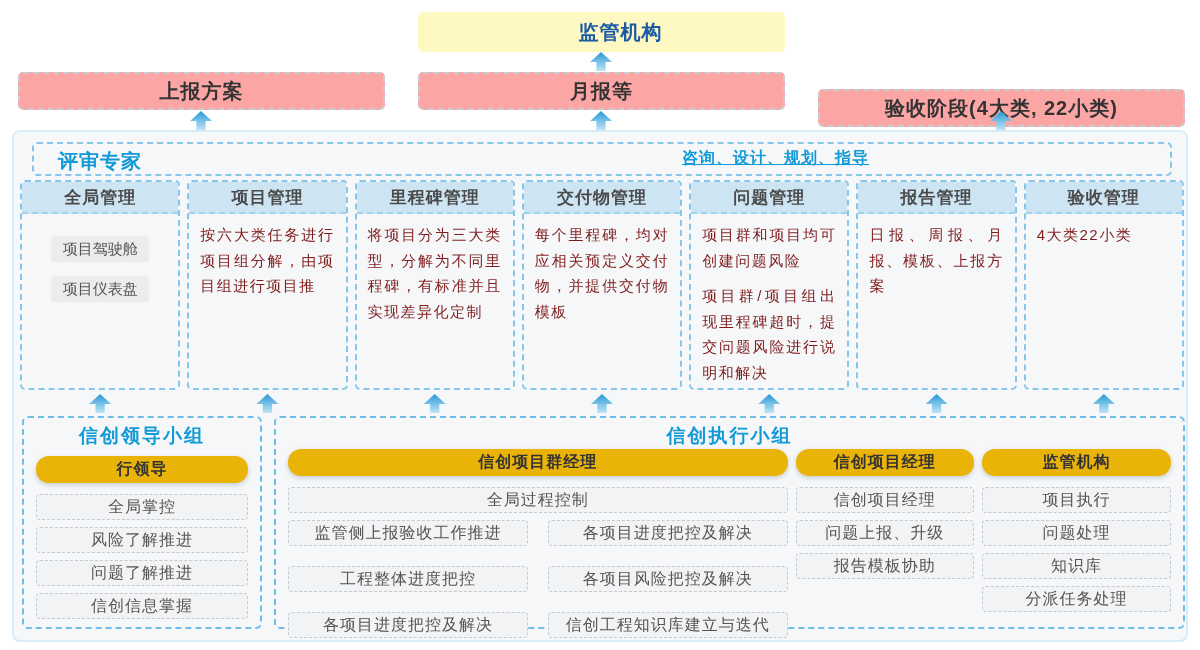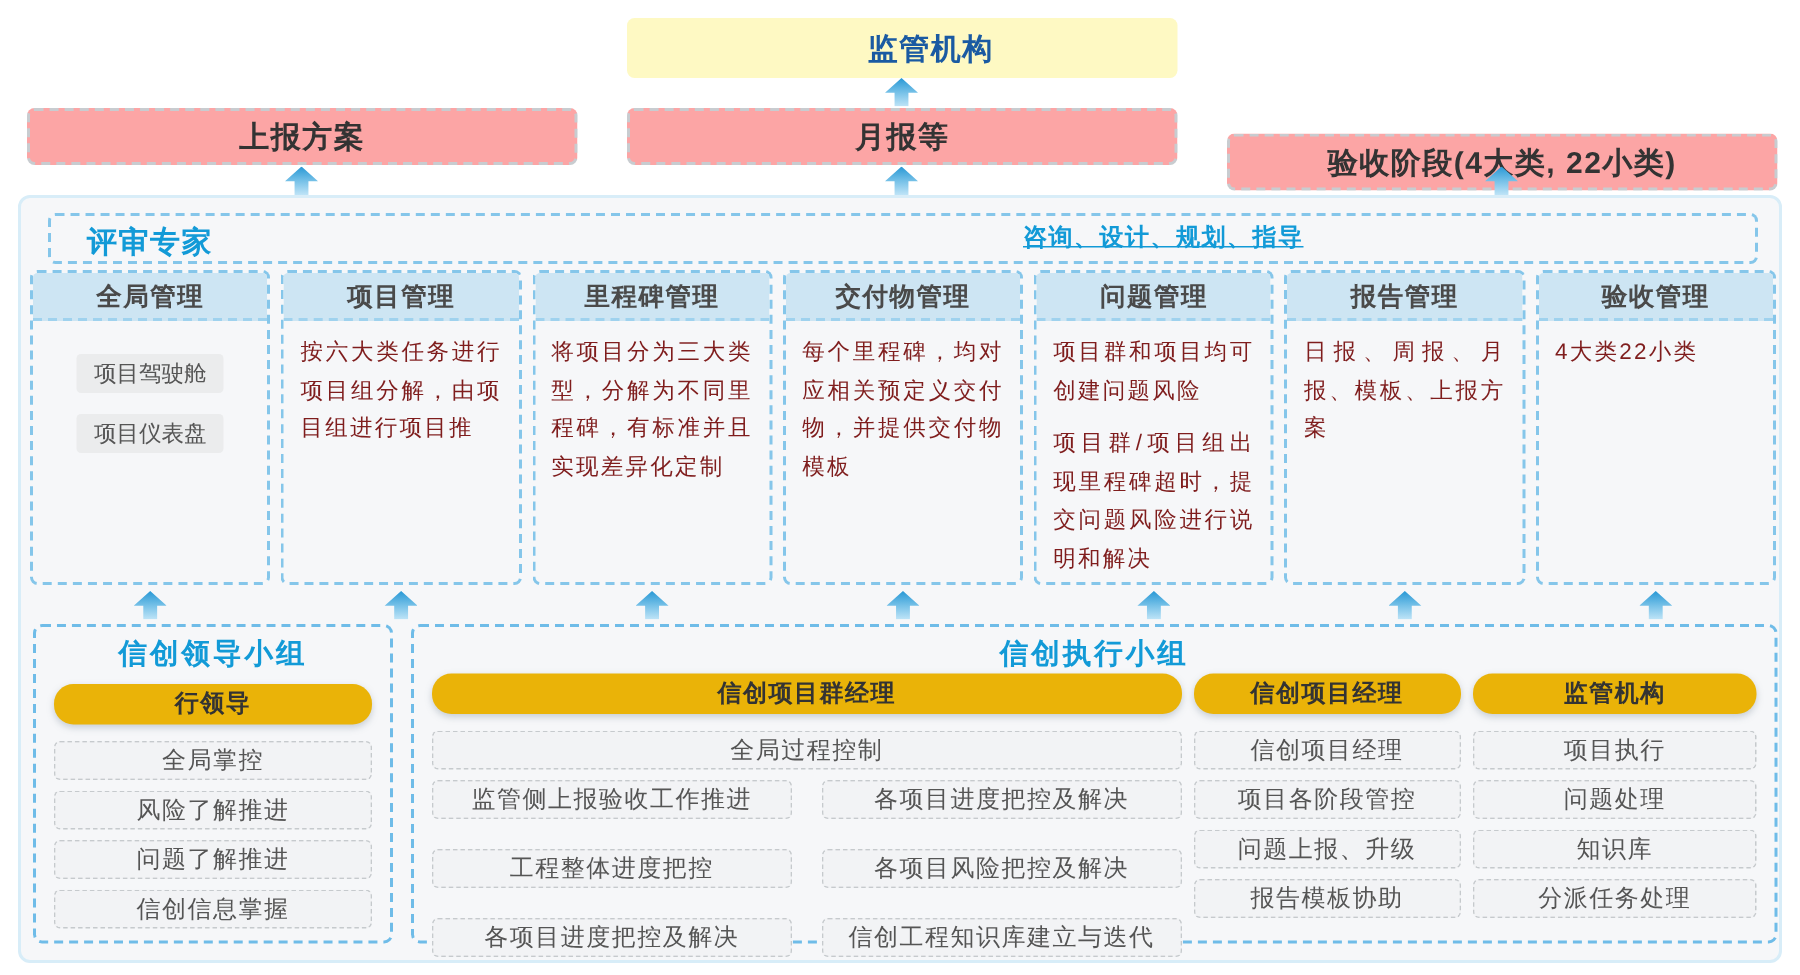--- a/index.html
+++ b/index.html
@@ -246,21 +246,20 @@
               <div class="item">工程整体进度把控</div>
               <div class="item">各项目风险把控及解决</div>
               <div class="item">各项目进度把控及解决</div>
               <div class="item">信创工程知识库建立与迭代</div>
             </div>
           </div>
 
           <div class="sub-mgr stack">
             <div class="role-box">信创项目经理</div>
             <div class="item">信创项目经理</div>
-            <div class="item">项目各阶段管控</div>
             <div class="item">问题上报、升级</div>
             <div class="item">报告模板协助</div>
           </div>
 
           <div class="sub-member stack">
             <div class="role-box">监管机构</div>
             <div class="item">项目执行</div>
             <div class="item">问题处理</div>
             <div class="item">知识库</div>
             <div class="item">分派任务处理</div>

